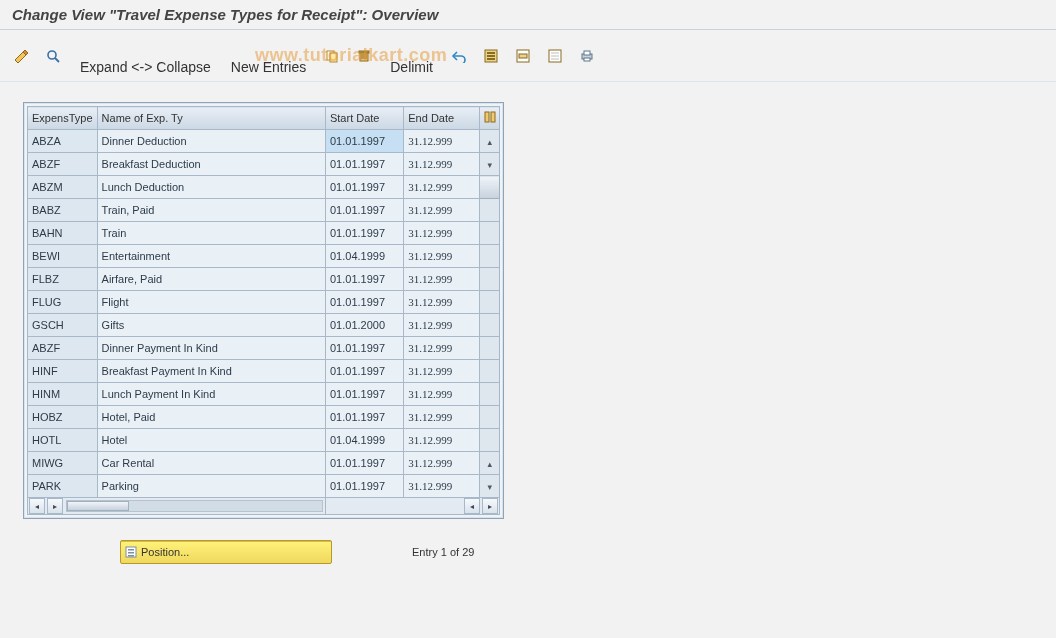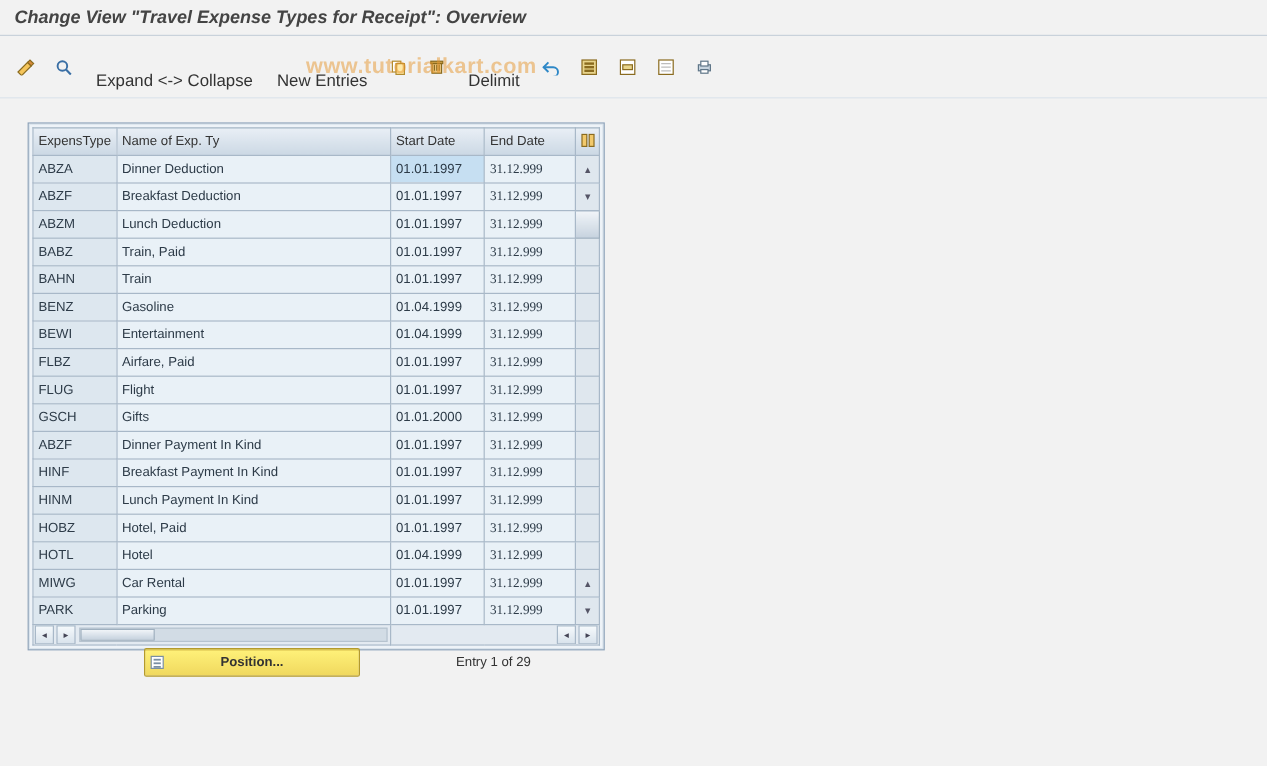--- a/index.html
+++ b/index.html
@@ -138,29 +138,28 @@
     position: absolute;
     left: 120px;
     top: 540px;
     display: flex;
     align-items: center;
     gap: 80px;
   }
   .position-btn {
     display:flex; align-items:center; gap:8px;
     width: 170px; height: 22px;
-    padding: 0 4px;
+    padding: 0 20px;
     background: linear-gradient(#fff27a, #f0d85e);
     border: 1px solid #b49a2c;
     border-radius: 2px;
     box-shadow: 0 1px 0 #d7be4b inset;
     color:#333;
-    justify-content:center;
+    justify-content:flex-start;
     position:relative;
-    font-weight:bold;
   }
   .position-btn .pos-icon {
     position:absolute; left:4px; display:flex;
   }
   .entry-text { color:#333; font-size:11px; }
 </style>
 </head>
 <body>
 
 <div class="title-bar">Change View "Travel Expense Types for Receipt": Overview</div>
@@ -294,27 +293,20 @@
               <td class="vscroll-cell"></td>
             </tr>
             <tr>
               <td class="col-code">BAHN</td>
               <td class="col-name">Train</td>
               <td class="col-start">01.01.1997</td>
               <td class="col-end">31.12.999</td>
               <td class="vscroll-cell"></td>
             </tr>
             <tr>
-              <td class="col-code">BENZ</td>
-              <td class="col-name">Gasoline</td>
-              <td class="col-start">01.04.1999</td>
-              <td class="col-end">31.12.999</td>
-              <td class="vscroll-cell"></td>
-            </tr>
-            <tr>
               <td class="col-code">BEWI</td>
               <td class="col-name">Entertainment</td>
               <td class="col-start">01.04.1999</td>
               <td class="col-end">31.12.999</td>
               <td class="vscroll-cell"></td>
             </tr>
             <tr>
               <td class="col-code">FLBZ</td>
               <td class="col-name">Airfare, Paid</td>
               <td class="col-start">01.01.1997</td>

